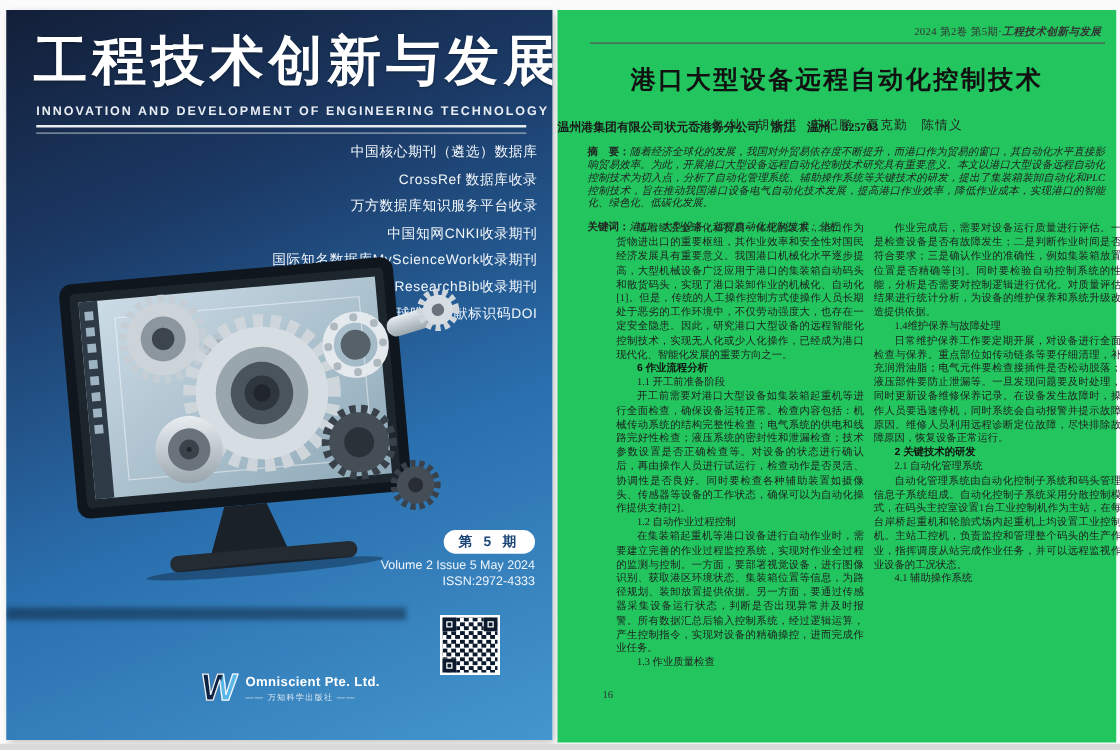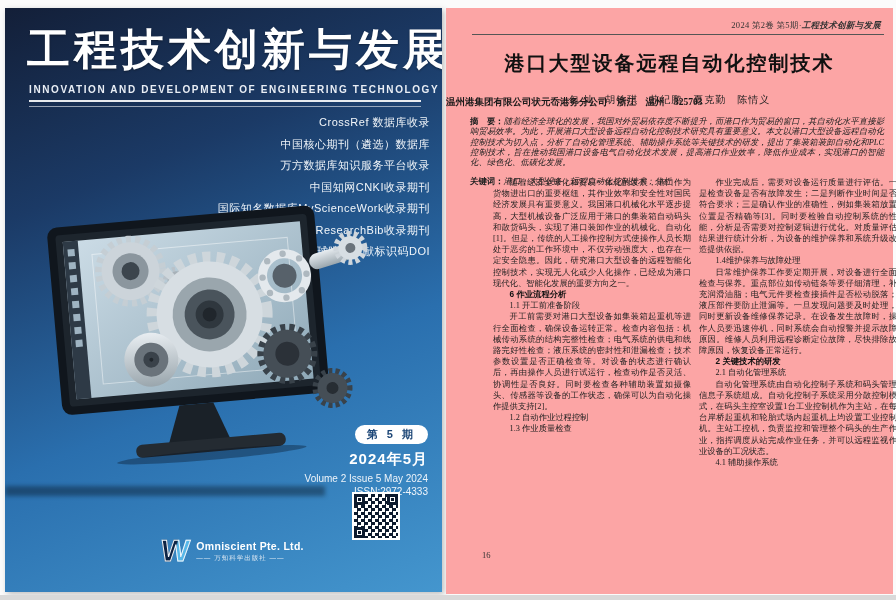--- a/index.html
+++ b/index.html
@@ -62,21 +62,21 @@
     background:linear-gradient(100deg,#0d2344 48%,#57b7e8 52%);
     -webkit-background-clip:text;background-clip:text;color:transparent;
     -webkit-text-stroke:1px #f2f6fa;
     margin-right:7px;transform:skewX(-6deg);
   }
   .logo-text .l1{font-size:10.5px;font-weight:bold;color:#fff;letter-spacing:.3px;}
   .logo-text .l2{font-size:6.5px;color:#dbe7f2;margin-top:2px;letter-spacing:1px;}
 
   
   .page{
-    position:absolute;left:446px;top:8px;width:447px;height:586px;background:#fca5a5;
+    position:absolute;left:446px;top:8px;width:447px;height:586px;background:#22c55e;
     font-family:"Liberation Serif",serif;color:#1b1b1b;text-decoration:underline;
   }
   .page-header{
     position:absolute;top:12px;right:12px;font-size:8.5px;color:#333;letter-spacing:.3px;
   }
   .page-header .jname{font-weight:bold;font-style:italic;}
   .header-rule{position:absolute;top:26px;left:26px;width:412px;border-top:1px solid #555;}
   .art-title{
     position:absolute;top:42px;left:0;width:100%;text-align:center;
     font-family:"Liberation Sans",sans-serif;font-size:20px;font-weight:bold;letter-spacing:2px;color:#111;
@@ -108,22 +108,22 @@
 </style>
 </head>
 <body>
 
 <div class="cover">
   <div class="cover-title">工程技术创新与发展</div>
   <div class="cover-subtitle">INNOVATION AND DEVELOPMENT OF ENGINEERING TECHNOLOGY</div>
   <div class="cover-rule"></div>
 
   <div class="index-list">
+    <div>中国核心期刊（遴选）数据库</div>
     <div>CrossRef 数据库收录</div>
-    <div>中国核心期刊（遴选）数据库</div>
     <div>万方数据库知识服务平台收录</div>
     <div>中国知网CNKI收录期刊</div>
     <div>国际知名数据库MyScienceWork收录期刊</div>
     <div>国际知名数据库ResearchBib收录期刊</div>
     <div>文章拥有全球唯一文献标识码DOI</div>
   </div>
 
   <div class="shadow-band"></div>
 
   <div class="monitor-wrap">
@@ -202,21 +202,20 @@
 
         <polygon points="152,200 186,200 200,238 138,238" fill="#1a2128"></polygon>
         <rect x="105" y="236" width="150" height="13" rx="6" fill="#242b32"></rect>
         <ellipse cx="180" cy="252" rx="95" ry="5" fill="rgba(5,15,28,.35)"></ellipse>
       </g>
     </svg>
   </div>
 
   <div class="issue-block">
     <span class="issue-badge">第 5 期</span>
-    <div class="issue-date">2024年5月</div>
     <div class="issue-vol">Volume 2 Issue 5 May 2024</div>
     <div class="issue-issn">ISSN:2972-4333</div>
   </div>
 
   <div class="qr">
     <div class="qr-inner">
       <span class="qr-f tl"></span>
       <span class="qr-f tr"></span>
       <span class="qr-f bl"></span>
     </div>
@@ -247,20 +246,21 @@
   <div class="keywords">
     <b>关键词：</b><span>港口；大型设备；远程自动化控制技术；分析</span>
   </div>
 
   <div class="col col-left">
     <p class="para">随着经济全球化和贸易一体化的发展，港口作为货物进出口的重要枢纽，其作业效率和安全性对国民经济发展具有重要意义。我国港口机械化水平逐步提高，大型机械设备广泛应用于港口的集装箱自动码头和散货码头，实现了港口装卸作业的机械化、自动化[1]。但是，传统的人工操作控制方式使操作人员长期处于恶劣的工作环境中，不仅劳动强度大，也存在一定安全隐患。因此，研究港口大型设备的远程智能化控制技术，实现无人化或少人化操作，已经成为港口现代化、智能化发展的重要方向之一。</p>
     <div class="bh1">6 作业流程分析</div>
     <div class="bh2">1.1 开工前准备阶段</div>
     <p class="para">开工前需要对港口大型设备如集装箱起重机等进行全面检查，确保设备运转正常。检查内容包括：机械传动系统的结构完整性检查；电气系统的供电和线路完好性检查；液压系统的密封性和泄漏检查；技术参数设置是否正确检查等。对设备的状态进行确认后，再由操作人员进行试运行，检查动作是否灵活、协调性是否良好。同时要检查各种辅助装置如摄像头、传感器等设备的工作状态，确保可以为自动化操作提供支持[2]。</p>
     <div class="bh2">1.2 自动作业过程控制</div>
+    <p class="para">在集装箱起重机等港口设备进行自动作业时，需要建立完善的作业过程监控系统，实现对作业全过程的监测与控制。一方面，要部署视觉设备，进行图像识别、获取港区环境状态、集装箱位置等信息，为路径规划、装卸放置提供依据。另一方面，要通过传感器采集设备运行状态，判断是否出现异常并及时报警。所有数据汇总后输入控制系统，经过逻辑运算，产生控制指令，实现对设备的精确操控，进而完成作业任务。</p>
     <div class="bh2">1.3 作业质量检查</div>
   </div>
 
   <div class="col col-right">
     <p class="para">作业完成后，需要对设备运行质量进行评估。一是检查设备是否有故障发生；二是判断作业时间是否符合要求；三是确认作业的准确性，例如集装箱放置位置是否精确等[3]。同时要检验自动控制系统的性能，分析是否需要对控制逻辑进行优化。对质量评估结果进行统计分析，为设备的维护保养和系统升级改造提供依据。</p>
     <div class="bh2">1.4维护保养与故障处理</div>
     <p class="para">日常维护保养工作要定期开展，对设备进行全面检查与保养。重点部位如传动链条等要仔细清理，补充润滑油脂；电气元件要检查接插件是否松动脱落；液压部件要防止泄漏等。一旦发现问题要及时处理，同时更新设备维修保养记录。在设备发生故障时，操作人员要迅速停机，同时系统会自动报警并提示故障原因。维修人员利用远程诊断定位故障，尽快排除故障原因，恢复设备正常运行。</p>
     <div class="bh1">2 关键技术的研发</div>
     <div class="bh2">2.1 自动化管理系统</div>
     <p class="para">自动化管理系统由自动化控制子系统和码头管理信息子系统组成。自动化控制子系统采用分散控制模式，在码头主控室设置1台工业控制机作为主站，在每台岸桥起重机和轮胎式场内起重机上均设置工业控制机。主站工控机，负责监控和管理整个码头的生产作业，指挥调度从站完成作业任务，并可以远程监视作业设备的工况状态。</p>

